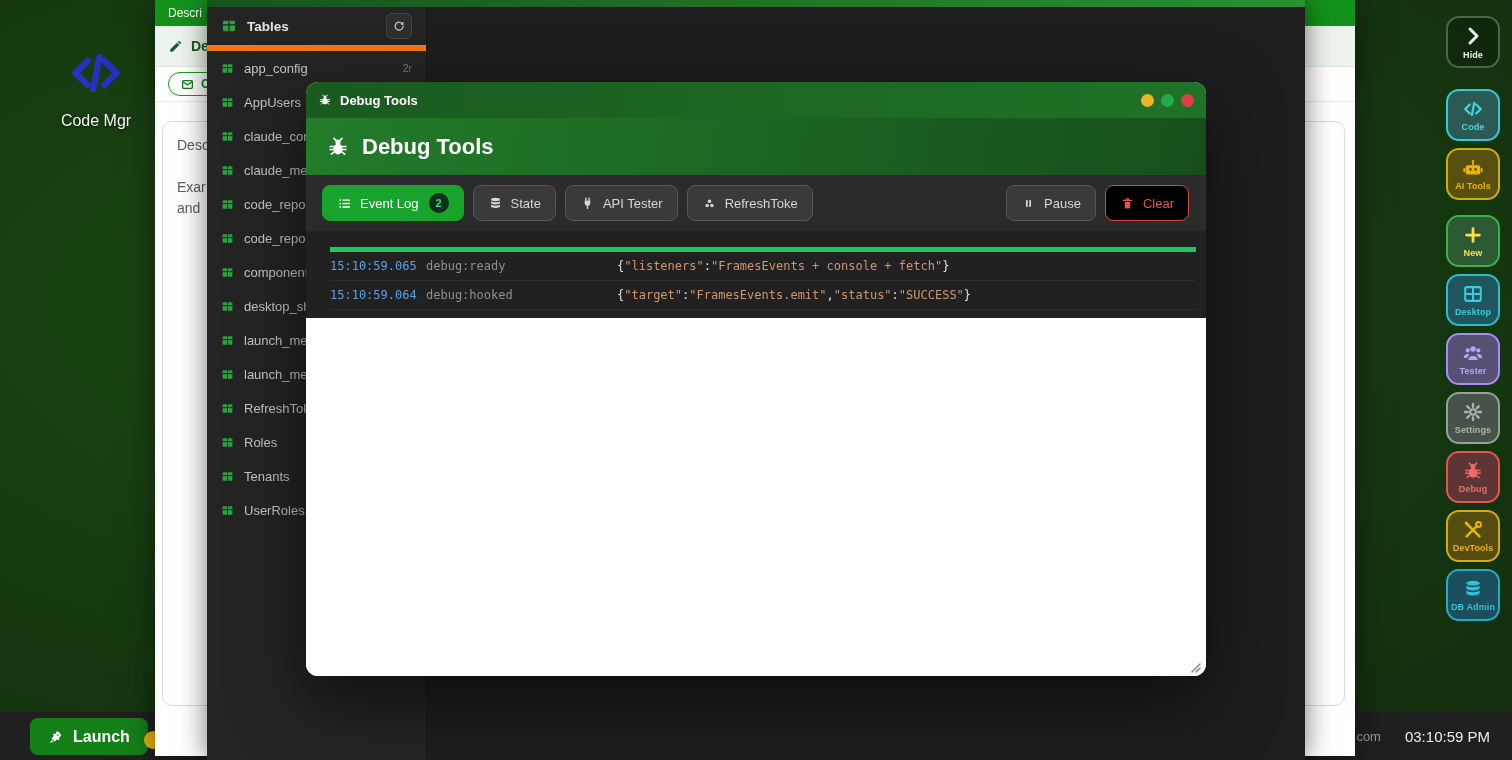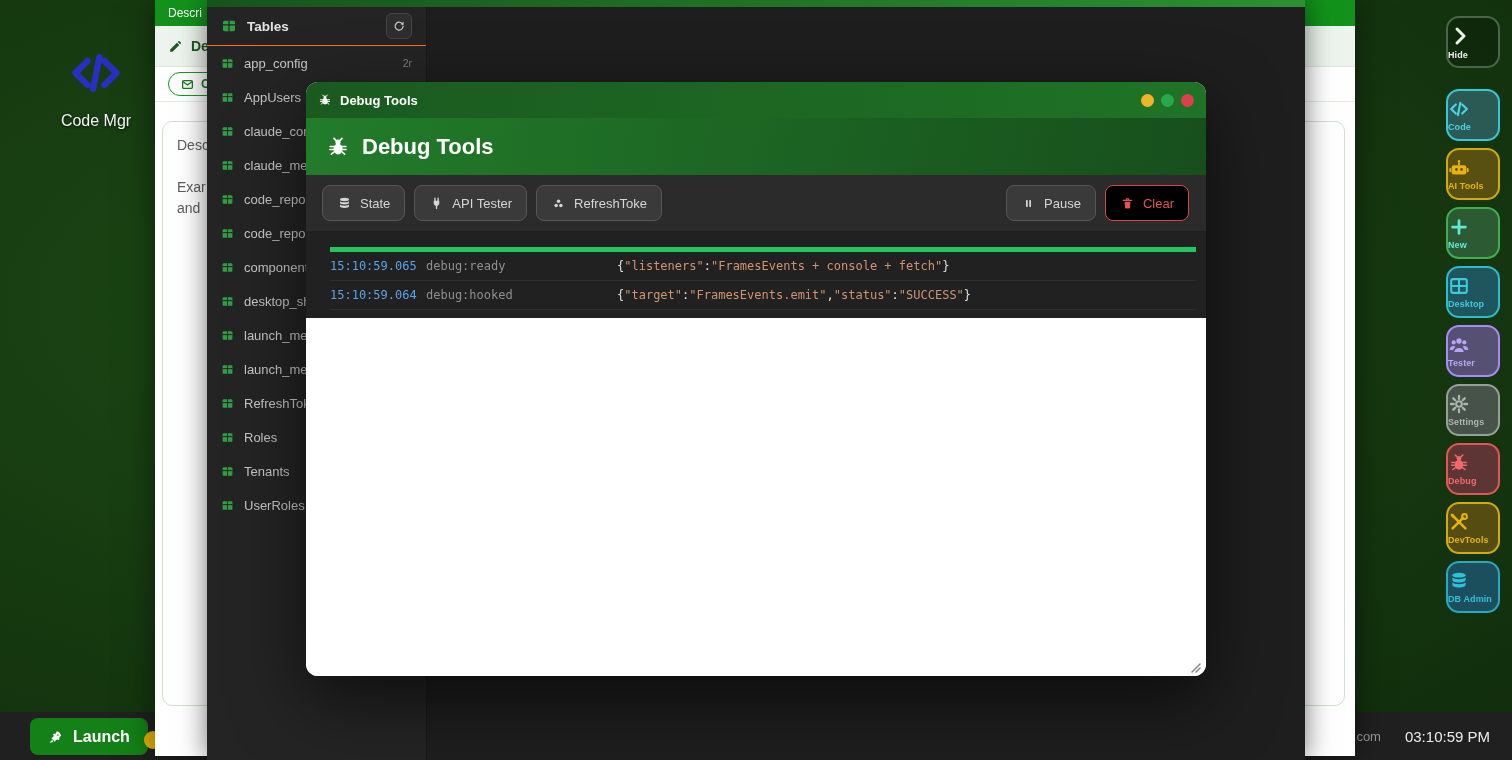--- a/index.html
+++ b/index.html
@@ -30,33 +30,33 @@
   .bw-pill{display:flex;align-items:center;gap:7px;height:24px;padding:0 12px;border:1.5px solid #169a1e;border-radius:13px;
     background:#fff;color:#157a1b;font-size:12px;font-weight:bold;cursor:pointer;font-family:"Liberation Sans",sans-serif;}
   .bw-body{position:relative;height:630px;background:#fff;}
   .bw-box{position:absolute;left:7px;top:19px;right:10px;height:585px;border:1px solid #cde2cd;border-radius:10px;
     padding:13px 14px;box-sizing:border-box;color:#5c5c5c;font-size:14px;line-height:21px;}
   .bw-box .gap{height:21px;}
   
   .db-window{position:absolute;left:207px;top:0;width:1098px;height:760px;background:#1e1e1e;z-index:3;box-shadow:0 0 26px rgba(0,0,0,.55);}
   .db-topstrip{height:7px;background:linear-gradient(90deg,#17541b,#2a9132);}
   .db-sidebar{position:absolute;left:0;top:7px;bottom:0;width:220px;background:#242424;border-right:1px solid #181818;box-sizing:border-box;}
-  .tables-header{height:38px;display:flex;align-items:center;gap:10px;padding:0 14px;border-bottom:1px solid #f97316;}
+  .tables-header{height:38px;display:flex;align-items:center;gap:10px;padding:0 14px;border-bottom:6px solid #f97316;}
   .tables-header .ttl{flex:1;font-size:13.5px;font-weight:bold;color:#e3e3e3;}
   .tables-header .ticon{color:#2da042;display:flex;}
   .refresh-btn{width:26px;height:26px;border-radius:6px;background:#2e2e2e;border:1px solid #454545;display:flex;
     align-items:center;justify-content:center;color:#c9c9c9;cursor:pointer;padding:0;}
   .table-row{height:34px;display:flex;align-items:center;gap:10px;padding:0 14px;cursor:pointer;justify-content:center;}
   .table-row .ticon{color:#2da042;display:flex;}
   .table-row .tname{flex:1;font-size:13px;color:#c6c6c6;white-space:nowrap;overflow:hidden;}
   .table-row .tcount{font-size:10.5px;color:#7d7d7d;}
   
   .dock{position:absolute;left:1446px;top:16px;width:54px;display:flex;flex-direction:column;gap:7px;z-index:6;}
   .dock-tile{width:54px;height:52px;border-radius:13px;border:2px solid;box-sizing:border-box;display:flex;
-    flex-direction:column;justify-content:center;gap:2px;cursor:pointer;}
+    flex-direction:column;align-items:center;justify-content:center;gap:2px;cursor:pointer;}
   .dock-tile .dicon{display:flex;}
   .dock-tile .dlabel{font-size:9px;font-weight:bold;letter-spacing:.1px;}
   
   .modal{position:absolute;left:306px;top:82px;width:900px;height:594px;border-radius:12px;overflow:hidden;z-index:10;
     display:flex;flex-direction:column;box-shadow:0 24px 70px rgba(0,0,0,.6);background:#fff;}
   .m-titlebar{height:36px;flex:0 0 36px;background:linear-gradient(90deg,#1a5a1f,#1f7326);display:flex;align-items:center;
     gap:8px;padding:0 12px;cursor:move;}
   .m-titlebar .mt-title{color:#fff;font-size:13px;font-weight:bold;flex:1;}
   .m-titlebar .bugw{color:#fff;display:flex;}
   .lights{display:flex;gap:7px;align-items:center;}
@@ -339,21 +339,21 @@
             <circle cx="9.2" cy="13.5" r="1.5" fill="rgba(0,0,0,0.6)"></circle>
             <circle cx="14.8" cy="13.5" r="1.5" fill="rgba(0,0,0,0.6)"></circle>
             <path d="M12 9V6" stroke="currentColor" stroke-width="2"></path>
             <circle cx="12" cy="4.8" r="1.4" fill="currentColor"></circle>
             <rect x="1.5" y="12" width="2" height="4.5" rx="1" fill="currentColor"></rect>
             <rect x="20.5" y="12" width="2" height="4.5" rx="1" fill="currentColor"></rect>
           </svg>
         </span>
         <span class="dlabel">AI Tools</span>
       </div>
-      <div class="dock-tile" style="background: rgb(44, 90, 51); border-color: rgb(63, 174, 83); color: #5eead4;">
+      <div class="dock-tile" style="background: rgb(44, 90, 51); border-color: rgb(63, 174, 83); color: #fde047; margin-top: 8px;">
         <span class="dicon">
           <svg viewBox="0 0 24 24" width="22" height="22">
             <path d="M12 5v14M5 12h14" stroke="currentColor" stroke-width="3" stroke-linecap="round" fill="none"></path>
           </svg>
         </span>
         <span class="dlabel">New</span>
       </div>
       <div class="dock-tile" style="background: rgb(31, 85, 92); border-color: rgb(44, 188, 203); color: rgb(60, 203, 221);">
         <span class="dicon">
           <svg viewBox="0 0 24 24" width="22" height="22">
@@ -439,20 +439,32 @@
         <svg viewBox="0 0 24 24" width="24" height="24">
             <ellipse cx="12" cy="14" rx="4.6" ry="5.4" fill="currentColor"></ellipse>
             <circle cx="12" cy="7" r="2.6" fill="currentColor"></circle>
             <path d="M9.7 5.2L8 3.4M14.3 5.2L16 3.4M7.4 11.5H4.2M7.4 14.5H4M7.8 17.2l-2.4 1.9M16.6 11.5h3.2M16.6 14.5H20M16.2 17.2l2.4 1.9" stroke="currentColor" stroke-width="1.7" stroke-linecap="round" fill="none"></path>
           </svg>
       </span>
       <span class="mh-title">Debug Tools</span>
     </div>
     <div class="m-toolbar">
       <span id="tabs" style="display:flex;gap:9px;">
+          <button class="tbtn active">
+            <span class="bicon">
+              <svg viewBox="0 0 24 24" width="15" height="15">
+                <circle cx="5" cy="6.5" r="1.4" fill="currentColor"></circle>
+                <circle cx="5" cy="12" r="1.4" fill="currentColor"></circle>
+                <circle cx="5" cy="17.5" r="1.4" fill="currentColor"></circle>
+                <path d="M9.5 6.5H20M9.5 12H20M9.5 17.5H20" stroke="currentColor" stroke-width="2.2" stroke-linecap="round"></path>
+              </svg>
+            </span>
+            <span>Event Log</span>
+            <span class="badge">2</span>
+          </button>
           <button class="tbtn">
             <span class="bicon">
               <svg viewBox="0 0 24 24" width="15" height="15">
                 <ellipse cx="12" cy="5.6" rx="7.2" ry="2.7" fill="currentColor"></ellipse>
                 <path d="M4.8 8.2c1.3 1.2 4 1.9 7.2 1.9s5.9-.7 7.2-1.9v2.6c0 1.5-3.2 2.7-7.2 2.7s-7.2-1.2-7.2-2.7z" fill="currentColor"></path>
                 <path d="M4.8 13.6c1.3 1.2 4 1.9 7.2 1.9s5.9-.7 7.2-1.9v2.8c0 1.5-3.2 2.7-7.2 2.7s-7.2-1.2-7.2-2.7z" fill="currentColor"></path>
               </svg>
             </span>
             <span>State</span>
           </button>

